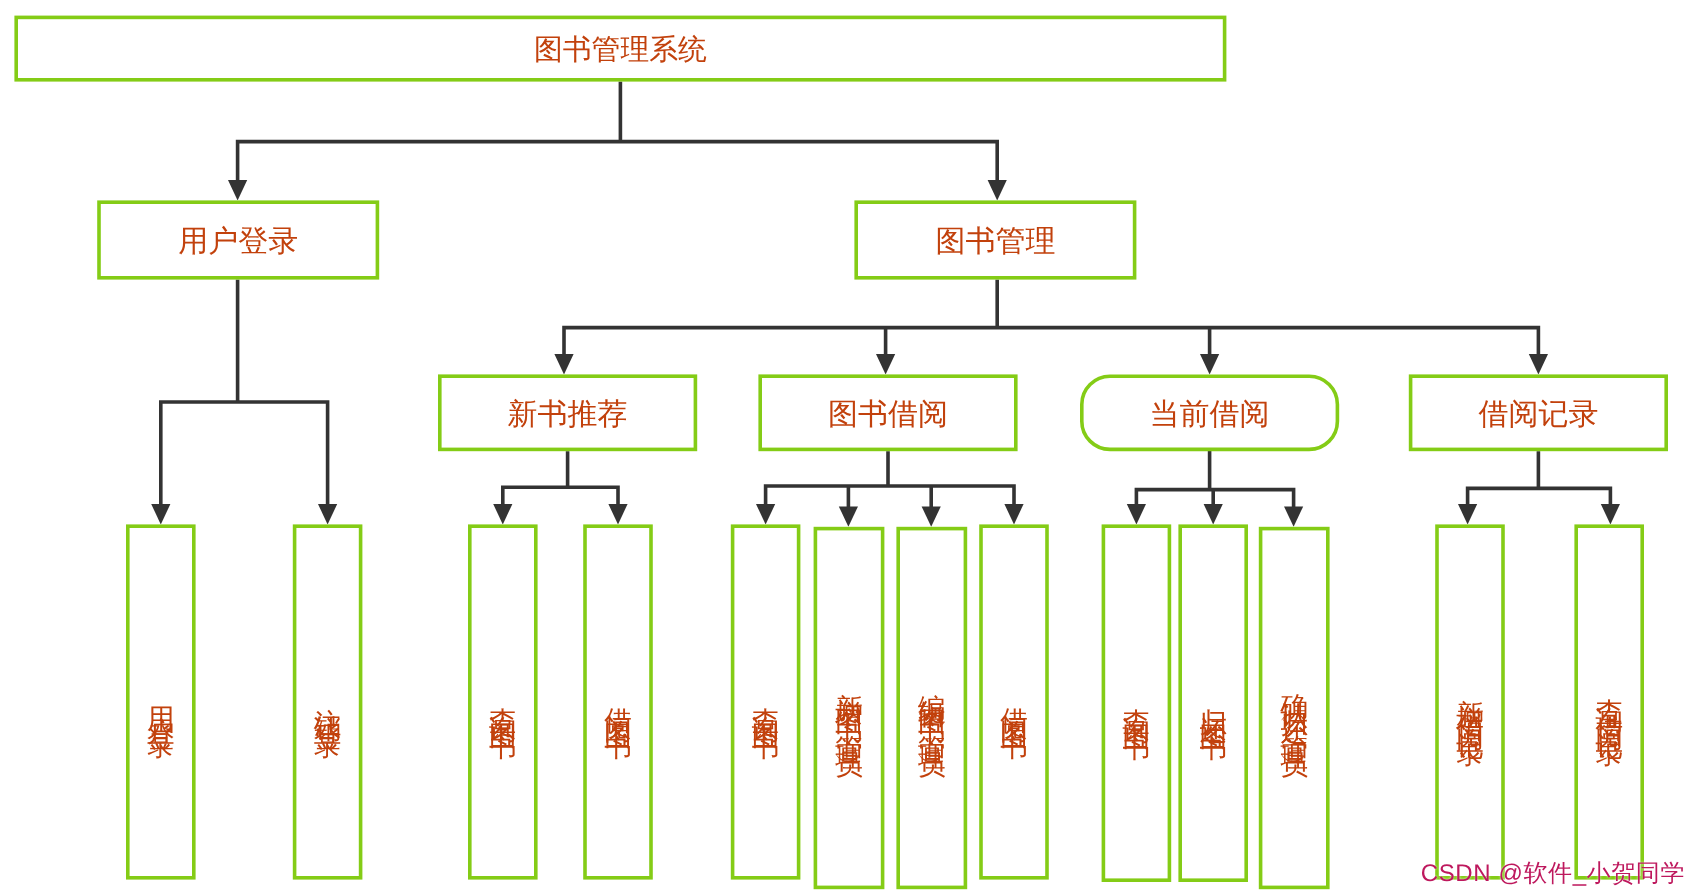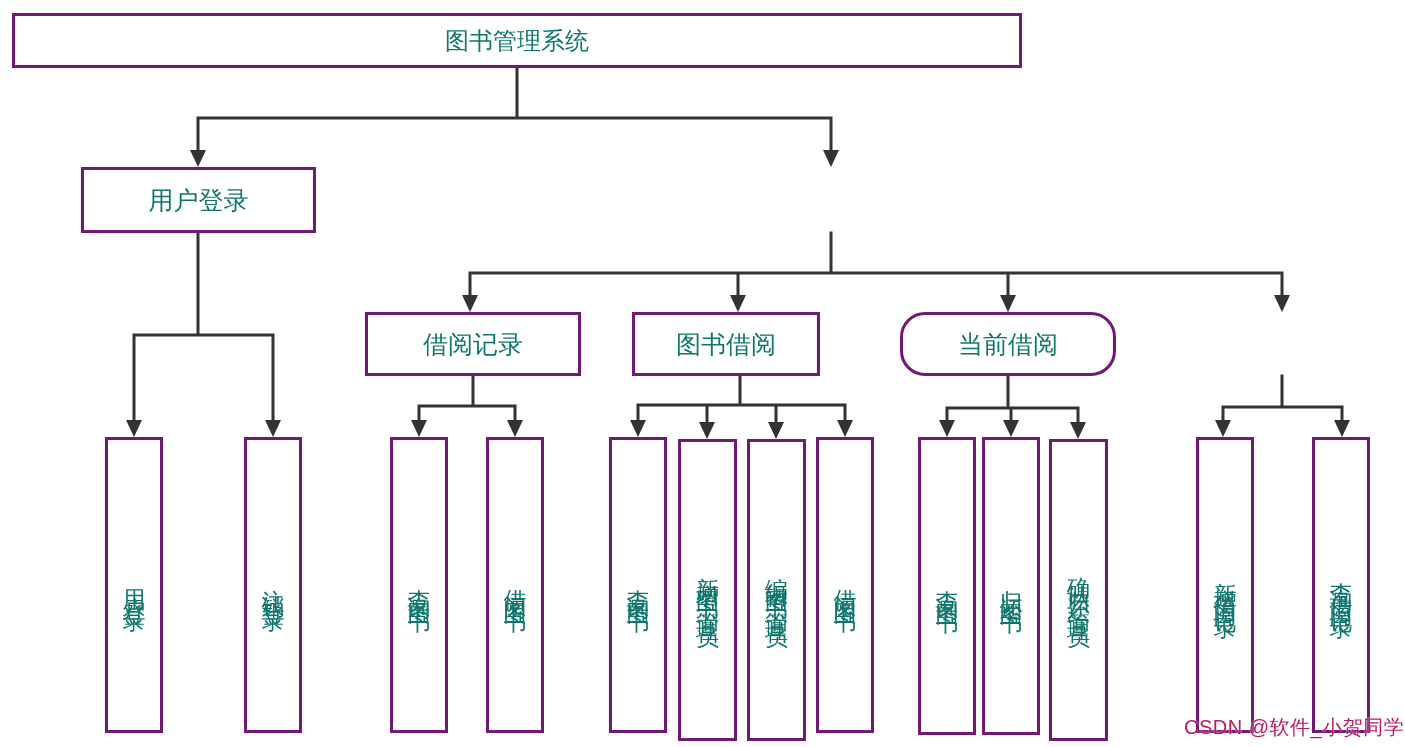--- a/index.html
+++ b/index.html
@@ -29,25 +29,25 @@
     stroke-linecap: square;
   }
   .wires polygon {
     fill: #333333;
     stroke: none;
   }
   .box {
     position: absolute;
     box-sizing: border-box;
     background: #ffffff;
-    border: 3px solid #701a75;
+    border: 3px solid #84cc16;
     display: flex;
     align-items: center;
     justify-content: center;
-    color: #0f766e;
+    color: #c2410c;
     font-size: 25px;
     white-space: nowrap;
     text-align: center;
   }
   .root-box { font-size: 24px; }
   .v {
     writing-mode: vertical-rl;
     text-orientation: mixed;
     font-size: 23px;
     letter-spacing: 7px;
@@ -109,24 +109,26 @@
     <g>
       <path d="M1282 376 V407 M1223 407 H1342 M1223 407 V420 M1342 407 V420"></path>
       <polygon points="1215,420 1231,420 1223,437"></polygon>
       <polygon points="1334,420 1350,420 1342,437"></polygon>
     </g>
   </svg>
 
   <div class="box root-box" style="left:12px; top:13px; width:1010px; height:55px;">图书管理系统</div>
 
   <div class="box" style="left:81px; top:167px; width:235px; height:66px;">用户登录</div>
+  <div class="box" style="left:712px; top:167px; width:235px; height:66px;">图书管理</div>
 
-  <div class="box" style="left:365px; top:312px; width:216px; height:64px;">借阅记录</div>
-  <div class="box" style="left:632px; top:312px; width:188px; height:64px;">图书借阅</div>
+  <div class="box" style="left:365px; top:312px; width:216px; height:64px;">新书推荐</div>
+  <div class="box" style="left:632px; top:312px; width:216px; height:64px;">图书借阅</div>
   <div class="box" style="left:900px; top:312px; width:216px; height:64px;border-radius:25px;">当前借阅</div>
+  <div class="box" style="left:1174px; top:312px; width:216px; height:64px;">借阅记录</div>
 
   <div class="box v" style="left:105px; top:437px; width:58px; height:296px;">用户登录</div>
   <div class="box v" style="left:244px; top:437px; width:58px; height:296px;">注销登录</div>
 
   <div class="box v" style="left:390px; top:437px; width:58px; height:296px;">查询图书</div>
   <div class="box v" style="left:486px; top:437px; width:58px; height:296px;">借阅图书</div>
 
   <div class="box v" style="left:609px; top:437px; width:58px; height:296px;">查询图书</div>
   <div class="box v" style="left:678px; top:439px; width:59px; height:302px;">新增图书（管理员）</div>
   <div class="box v" style="left:747px; top:439px; width:59px; height:302px;">编辑图书（管理员）</div>

